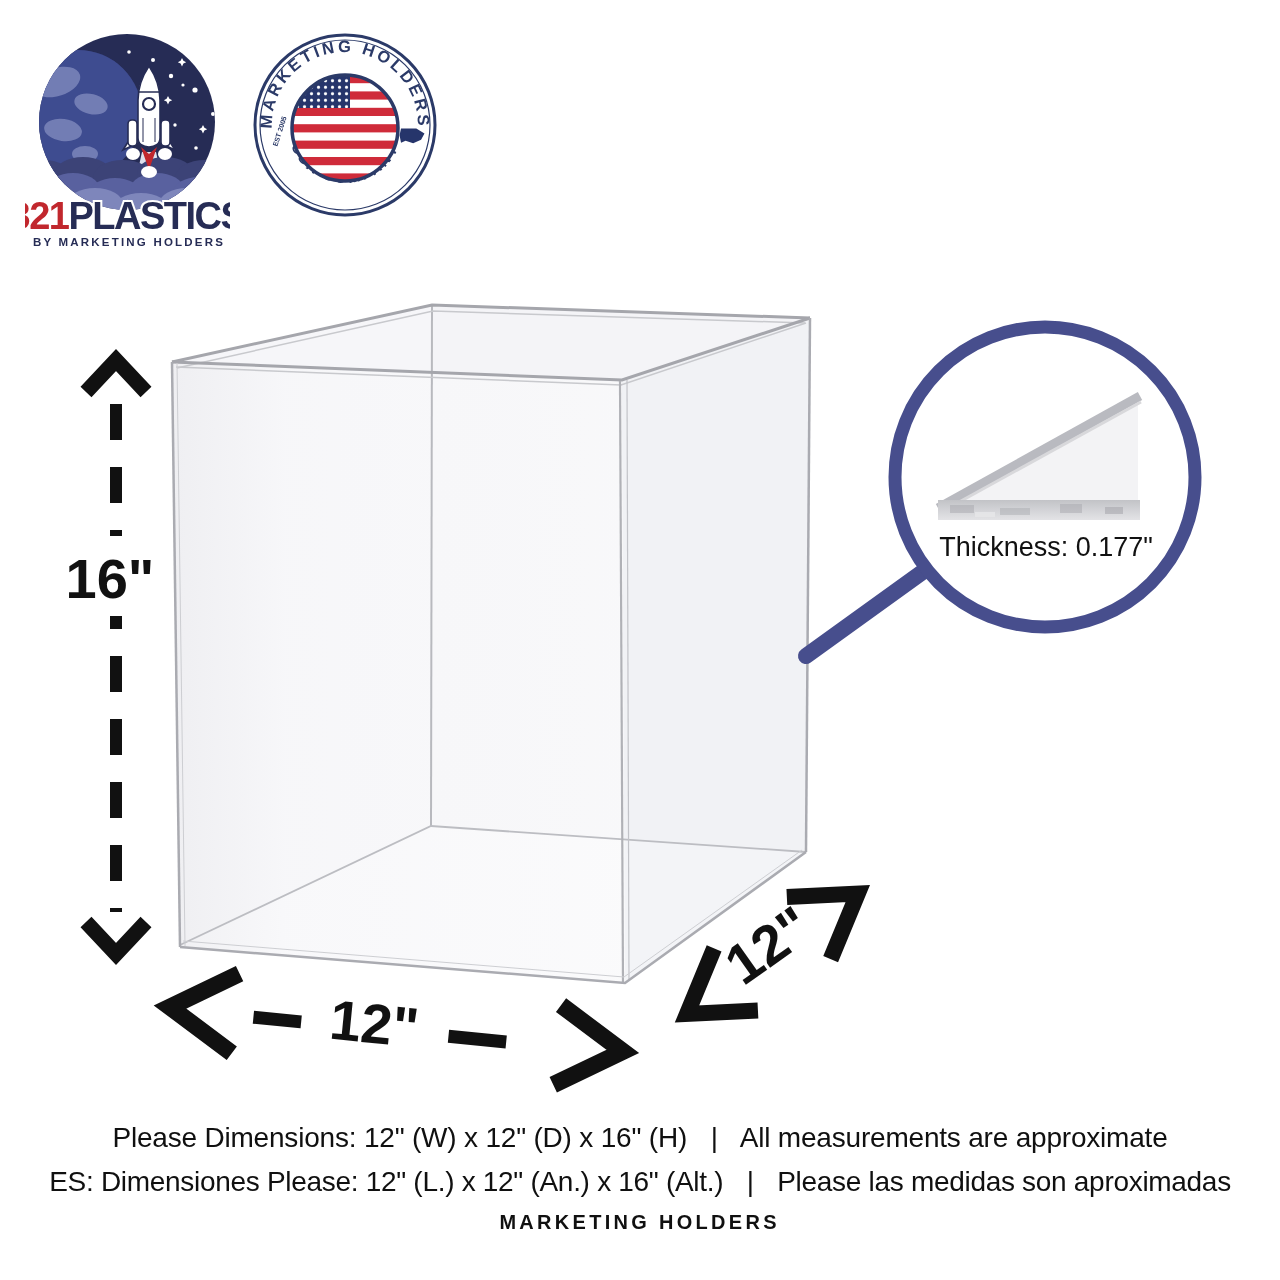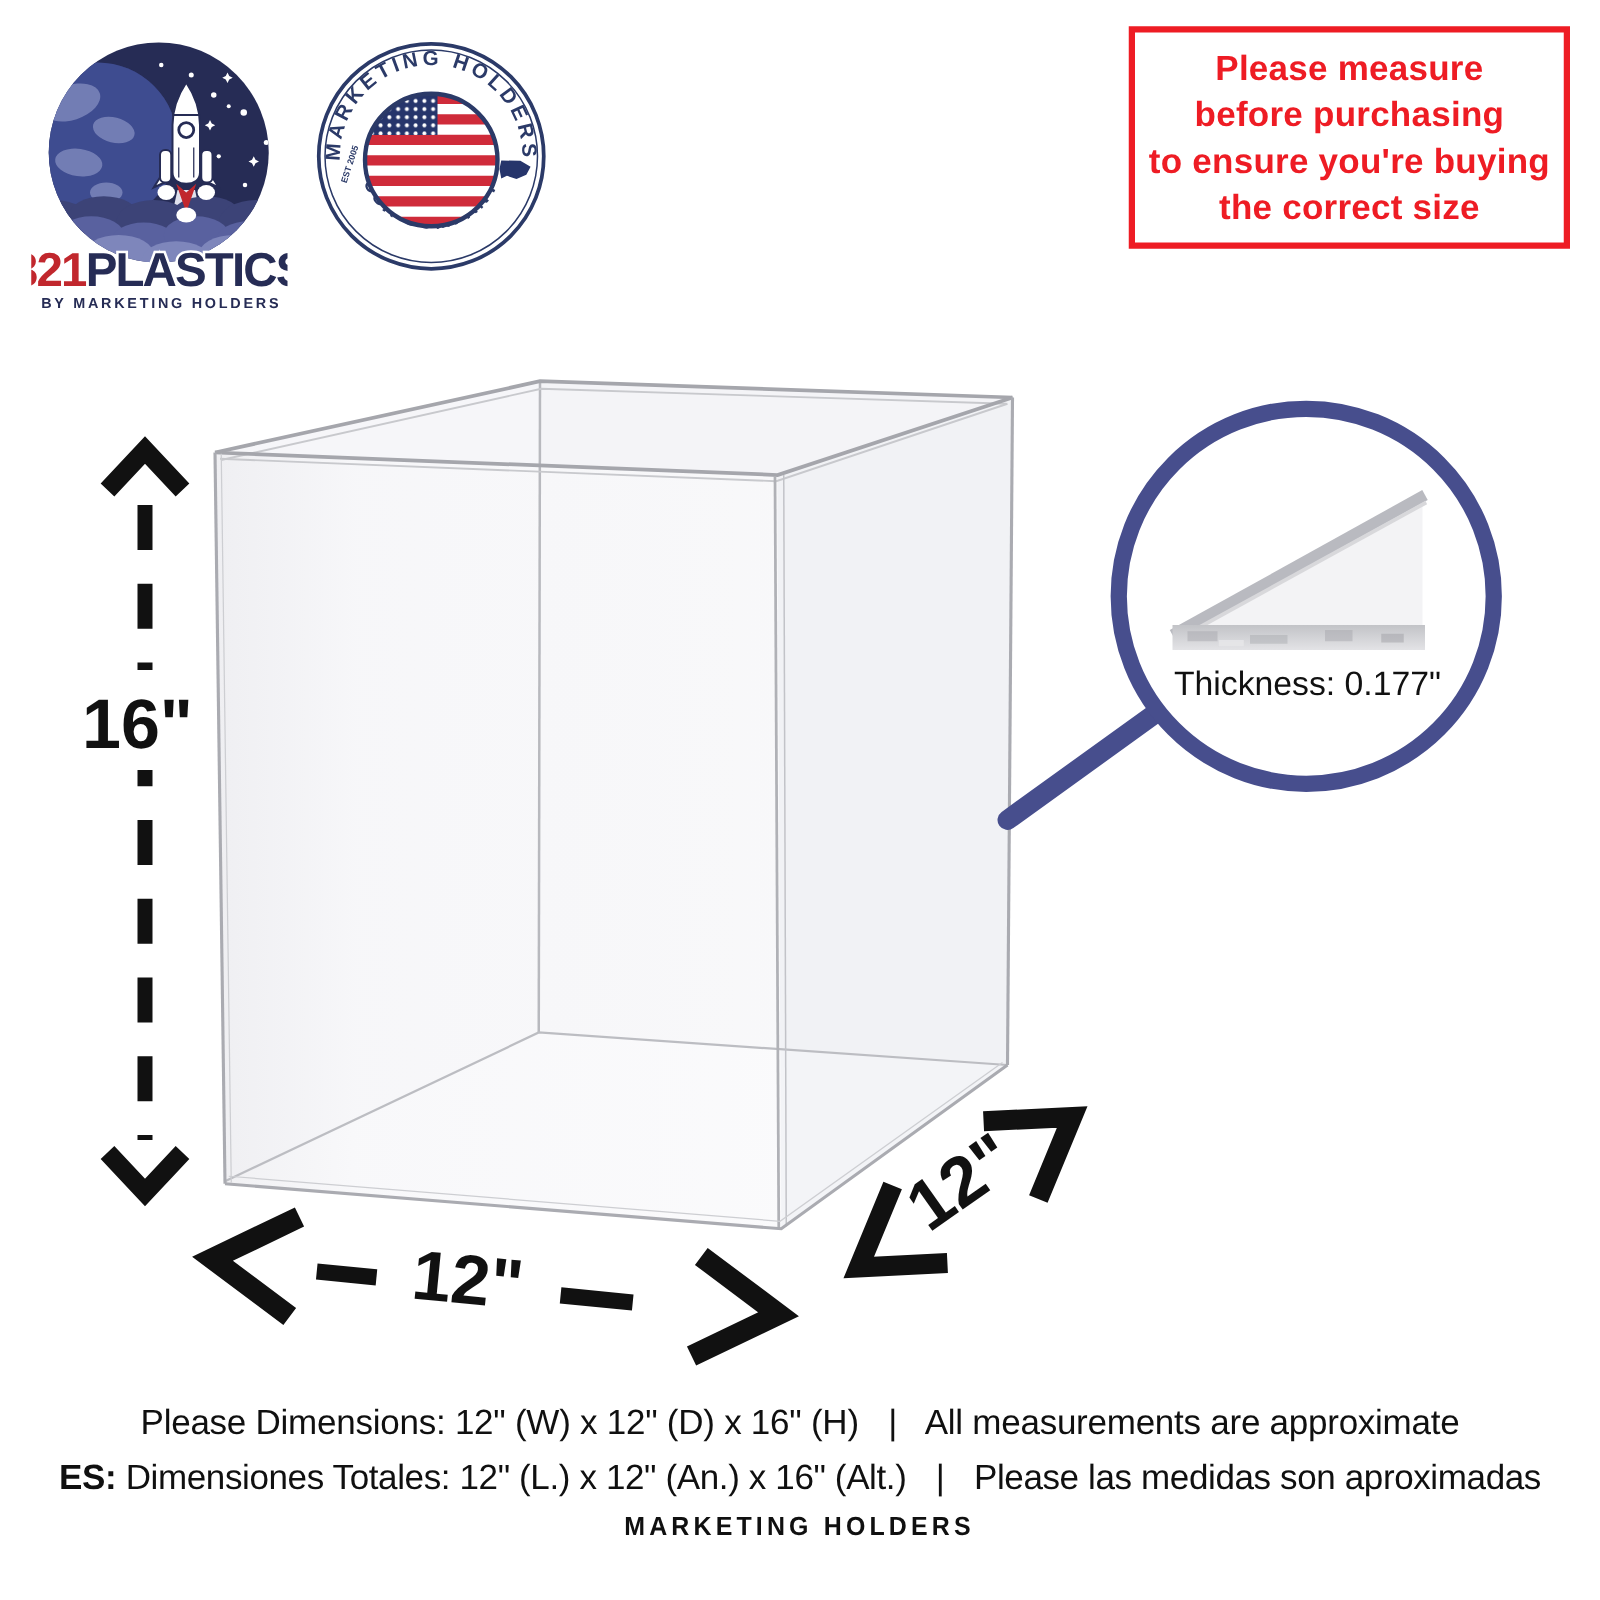--- a/index.html
+++ b/index.html
@@ -11,21 +11,21 @@
            border:5px solid #ee1c24;box-sizing:border-box;display:flex;flex-direction:column;
            justify-content:center;align-items:center;text-align:center;
            color:#ee1c24;font-weight:bold;font-size:28px;line-height:37px;letter-spacing:.2px;}
   
   .footer-line{position:absolute;width:100%;text-align:center;color:#101010;white-space:nowrap;}
   .f1{top:1122px;font-size:28px;letter-spacing:-.2px;}
   .f2{top:1166px;font-size:28px;letter-spacing:-.3px;}
   .f3{top:1210px;font-size:21px;font-weight:bold;}
   .f3 .squeeze{display:inline-block;transform:scaleX(.95);letter-spacing:3.5px;}
   .pipe{margin:0 16px;}
-  .bold{font-weight:bold;}
+  .bold{font-weight:normal;}
   
   text{font-family:"Liberation Sans",sans-serif;}
   .dim-label{font-size:56px;font-weight:bold;fill:#111;}
   .thick-label{font-size:27px;fill:#111;}
   .logo-main{font-size:38px;font-weight:bold;letter-spacing:-1.5px;
              paint-order:stroke;stroke:#ffffff;stroke-width:4px;}
   .logo-main .red{fill:#c1272d;}
   .logo-main .navy{fill:#262c55;}
   .logo-sub{font-size:11.5px;font-weight:bold;letter-spacing:2.2px;fill:#262c55;}
   .arc-text{font-size:16.5px;font-weight:bold;letter-spacing:3px;fill:#2b3a68;}
@@ -155,26 +155,20 @@
         </g>
         <rect x="40" y="43" width="58" height="33" fill="#26356b"></rect>
         <rect x="40" y="43" width="58" height="33" fill="url(#starPat)"></rect>
       </g>
       <circle cx="93" cy="96" r="53" fill="none" stroke="#2b3a68" stroke-width="3.5"></circle>
     </g>
     <text class="est-text" x="30" y="100" text-anchor="middle" transform="rotate(-72 30 100)">EST 2005</text>
     <path d="M148,98 l15,-3 l9,3 l-2,7 l-7,5 l-8,-1 l-4,3 l-3,-7 Z" fill="#26356b" transform="rotate(12 156 102)"></path>
   </svg>
 
-  <div class="warning">
-    <div>Please measure</div>
-    <div>before purchasing</div>
-    <div>to ensure you're buying</div>
-    <div>the correct size</div>
-  </div>
 
   <svg class="abs" style="left:0;top:0;" width="1280" height="1280" viewBox="0 0 1280 1280">
     <defs>
       <linearGradient id="frontFace" x1="0" y1="0" x2="1" y2="0">
         <stop offset="0" stop-color="#ececef"></stop>
           <stop offset="0.25" stop-color="#f7f7f9"></stop>
         <stop offset="1" stop-color="#fafafb"></stop>
       </linearGradient>
       <linearGradient id="bandGrad" x1="0" y1="0" x2="0" y2="1">
         <stop offset="0" stop-color="#c2c3c7"></stop>
@@ -250,21 +244,21 @@
   </svg>
 
   <div class="footer-line f1">
     <span>Please Dimensions:</span>
     <span>12" (W) x 12" (D) x 16" (H)</span>
     <span class="pipe">|</span>
     <span>All measurements are approximate</span>
   </div>
   <div class="footer-line f2">
     <span class="bold">ES:</span>
-    <span>Dimensiones Totales:</span>
+    <span>Dimensiones Please:</span>
     <span>12" (L.) x 12" (An.) x 16" (Alt.)</span>
     <span class="pipe">|</span>
     <span>Please las medidas son aproximadas</span>
   </div>
   <div class="footer-line f3">
     <span class="squeeze">MARKETING HOLDERS</span>
   </div>
 
 </div>
 

